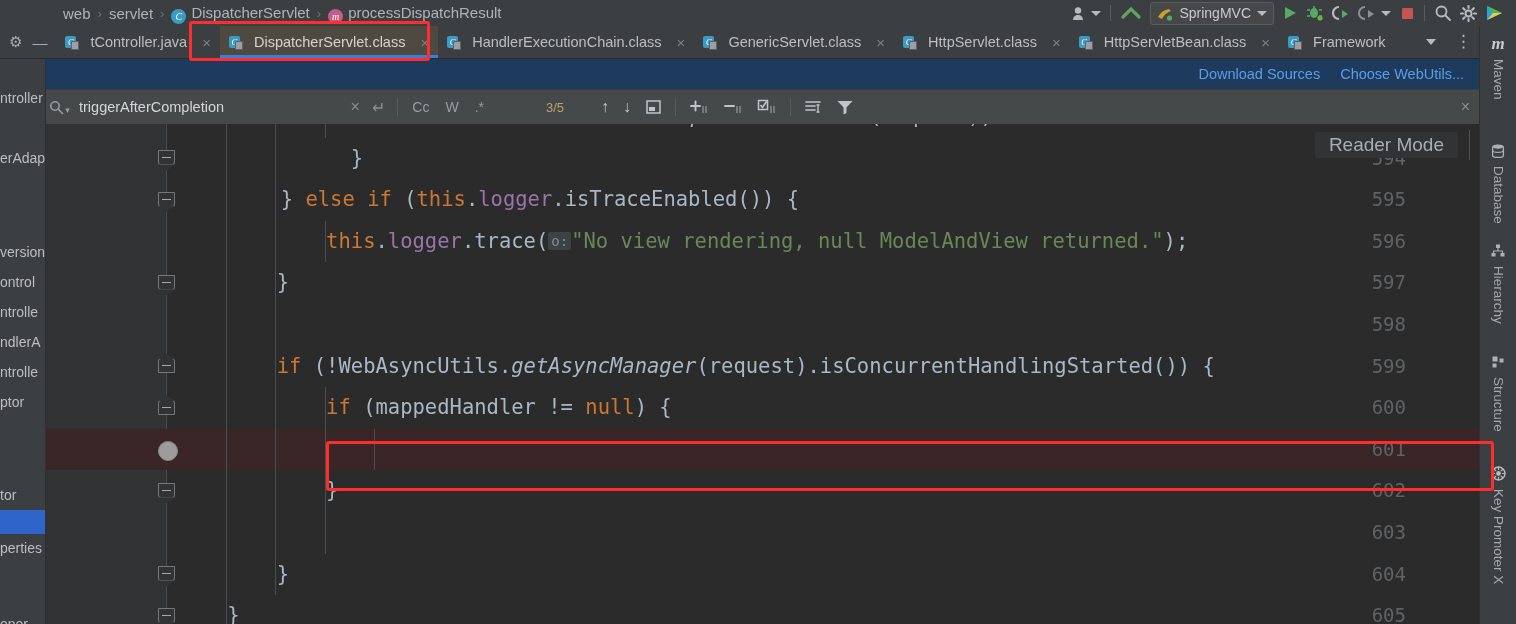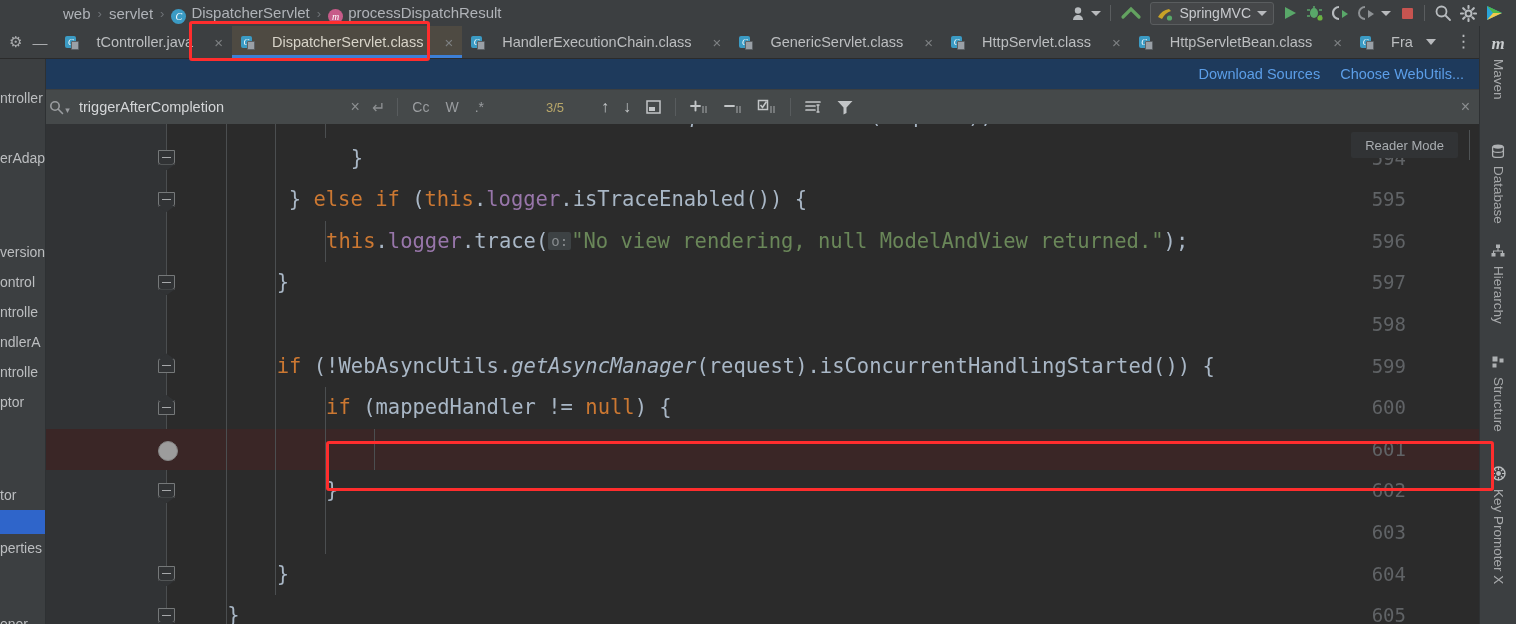--- a/index.html
+++ b/index.html
@@ -30,21 +30,21 @@
           border:1px solid #5a5d5f;border-radius:3px;background:#454749;margin:0 4px;}
   .cfgbox .lbl{font-size:14px;color:#c8cace;}
   .caret{width:0;height:0;border-left:5px solid transparent;border-right:5px solid transparent;
          border-top:5px solid #b8babd;}
 
   
   .tabsrow{position:absolute;left:0;top:26px;width:1516px;height:32px;background:#3c3f41;
            border-bottom:1px solid #2b2b2b;}
   .tabs{position:absolute;left:0;top:0;height:32px;display:flex;align-items:stretch;}
   .lead{display:flex;align-items:center;gap:10px;padding:0 9px;color:#a9abad;}
-  .tab{display:flex;align-items:center;gap:18px;padding:0 9px;height:32px;
+  .tab{display:flex;align-items:center;gap:12px;padding:0 9px;height:32px;
        font-size:14.5px;color:#bcbec0;white-space:nowrap;cursor:default;position:relative;}
   .tab.active{background:#4e4a42;color:#d7d3c8;}
   .tab.active:after{content:"";position:absolute;left:0;right:0;bottom:0;height:3px;background:#3d7fd6;}
   .tabx{color:#7e8183;font-size:15px;margin-left:3px;}
   .clsicon{width:13px;height:15px;position:relative;display:inline-block;}
   .clsicon b{position:absolute;left:0;top:1px;width:11px;height:12px;border-radius:2px;
     background:#3b9bc4;color:#fff;font-size:8.5px;line-height:12px;text-align:center;
     font-weight:normal;font-family:"Liberation Serif",serif;font-style:italic;}
   .clsicon i{position:absolute;right:-1px;bottom:0px;width:6px;height:7px;border-radius:1px;
     background:#9aa0a6;border:1px solid #5d6266;}
@@ -105,21 +105,21 @@
   .fld{color:#9876aa;}
   .stat{color:#a9b7c6;font-style:italic;}
   .txt{color:#a9b7c6;}
   .hint{background:#3d4244;color:#888c8f;font-size:14px;padding:1px 3px;border-radius:2px;
         font-family:"DejaVu Sans Mono",monospace;position:relative;top:-2px;}
   .match{background:#32593d;outline:1px solid #4e8a5e;}
 
   .bprow{position:absolute;left:0;right:0;top:0;height:41.6px;background:#3a2626;}
 
   .readermode{position:absolute;right:22px;top:8px;height:26px;display:flex;align-items:center;
-     padding:0 14px;background:#313335;color:#a9adb1;font-size:13px;border-radius:2px;}
+     padding:0 14px;background:#313335;color:#a9adb1;font-size:19px;border-radius:2px;}
   .rm-bar{position:absolute;right:10px;top:6px;width:1px;height:30px;background:#4e5254;}
 
   
   .rstripe{position:absolute;right:0;top:26px;width:36px;height:598px;background:#3c3f41;
            border-left:1px solid #2e3133;}
   .rtab{position:absolute;left:0;width:36px;display:flex;flex-direction:column;align-items:center;
         gap:5px;color:#a9abad;font-size:13px;}
   .vtext{writing-mode:vertical-rl;text-orientation:mixed;white-space:nowrap;color:#a7a9ab;font-size:13.5px;}
 
   
@@ -412,21 +412,21 @@
           <div class="fmark fm-end" style="top: 12.8px;"></div>
           <div class="indent" style="left: 180px;"></div>
           <div class="indent" style="left: 229.4px;"></div>
           <div class="code" style="left: 132px;"><span class="txt">              }</span></div>
         </div>
         <div class="row" style="top: 55.2px;">
           <div class="lnum">595</div>
           <div class="fmark fm-end" style="top: 12.8px;"></div>
           <div class="indent" style="left: 180px;"></div>
           <div class="indent" style="left: 229.4px;"></div>
-          <div class="code" style="left: 144px;"><span class="txt">        } </span><span class="kw">else if </span><span class="txt">(</span><span class="kw">this</span><span class="txt">.</span><span class="fld">logger</span><span class="txt">.isTraceEnabled()) {</span></div>
+          <div class="code" style="left: 136px;"><span class="txt">        } </span><span class="kw">else if </span><span class="txt">(</span><span class="kw">this</span><span class="txt">.</span><span class="fld">logger</span><span class="txt">.isTraceEnabled()) {</span></div>
         </div>
         <div class="row" style="top: 96.8px;">
           <div class="lnum">596</div>
           <div class="indent" style="left: 180px;"></div>
           <div class="indent" style="left: 229.4px;"></div>
           <div class="indent" style="left: 278.8px;"></div>
           <div class="code" style="left: 132px;"><span class="txt">            </span><span class="kw">this</span><span class="txt">.</span><span class="fld">logger</span><span class="txt">.trace(</span><span class="hint">o:</span><span class="str">"No view rendering, null ModelAndView returned."</span><span class="txt">);</span></div>
         </div>
         <div class="row" style="top: 138.4px;">
           <div class="lnum">597</div>

